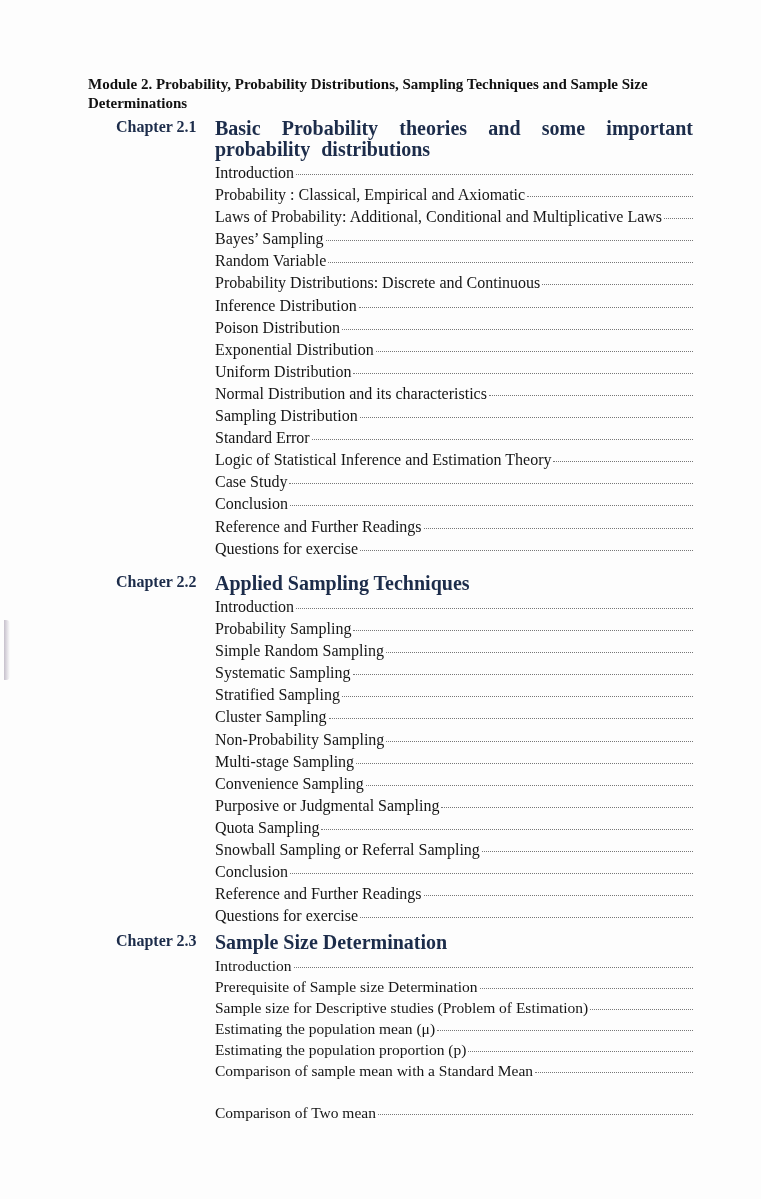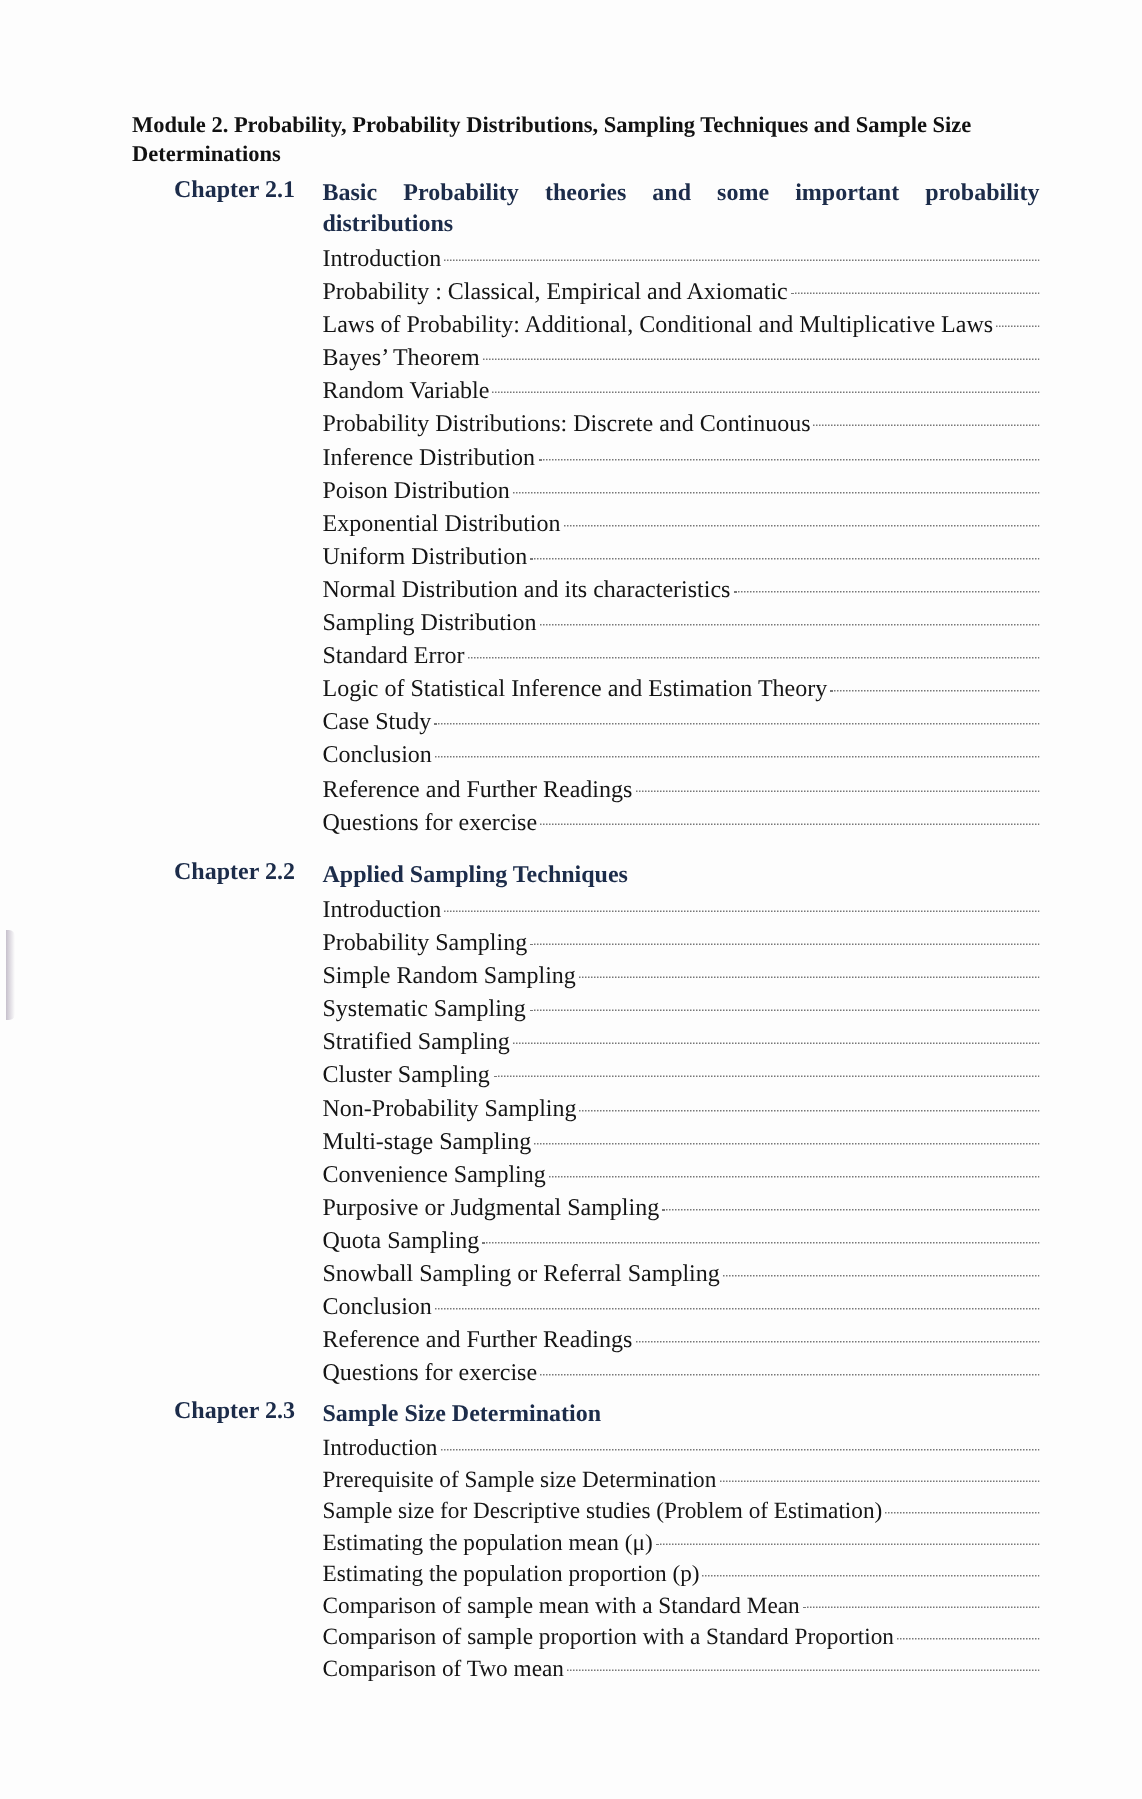--- a/index.html
+++ b/index.html
@@ -20,21 +20,21 @@
     position: absolute; left: 84px; top: 75px; width: 610px;
     font-weight: bold; font-size: 15px; line-height: 19px; color: #111;
   }
   .chapter { position: absolute; left: 84px; width: 610px; }
   .chapter-label {
     position: absolute; left: 0; top: 0;
     font-weight: bold; font-size: 16px; color: #1c2c4a; margin-left: 28px;
   }
   .chapter-body { position: absolute; left: 127px; top: 0; width: 478px; }
   .chapter-title {
-    font-weight: bold; font-size: 16px; line-height: 21px; color: #1c2c4a;
+    font-weight: bold; font-size: 20px; line-height: 21px; color: #1c2c4a;
     margin-bottom: 2px;
   }
   .chapter-title.justify { text-align: justify; text-align-last: left; word-spacing: 6px; }
   .toc-item {
     display: flex; align-items: baseline;
     font-size: 16px; line-height: 22.1px; height: 22.1px;
     white-space: nowrap; overflow: hidden;
   }
   .toc-item .label { flex: 0 0 auto; }
   .toc-item .leader {
@@ -62,21 +62,21 @@
           </div>
           <div class="toc-item">
             <span class="label">Probability : Classical, Empirical and Axiomatic</span>
             <span class="leader"></span>
           </div>
           <div class="toc-item">
             <span class="label">Laws of Probability: Additional, Conditional and Multiplicative Laws</span>
             <span class="leader"></span>
           </div>
           <div class="toc-item">
-            <span class="label">Bayes’ Theorem</span>
+            <span class="label">Bayes’ Sampling</span>
             <span class="leader"></span>
           </div>
           <div class="toc-item">
             <span class="label">Random Variable</span>
             <span class="leader"></span>
           </div>
           <div class="toc-item">
             <span class="label">Probability Distributions: Discrete and Continuous</span>
             <span class="leader"></span>
           </div>
@@ -224,21 +224,20 @@
           </div>
           <div class="toc-item">
             <span class="label">Estimating the population proportion (p)</span>
             <span class="leader"></span>
           </div>
           <div class="toc-item">
             <span class="label">Comparison of sample mean with a Standard Mean</span>
             <span class="leader"></span>
           </div>
           <div class="toc-item">
-            <span class="label">Comparison of sample proportion with a Standard Proportion</span>
             <span class="leader"></span>
           </div>
           <div class="toc-item">
             <span class="label">Comparison of Two mean</span>
             <span class="leader"></span>
           </div>
         </div>
     </div>
   </div>
 </div>

